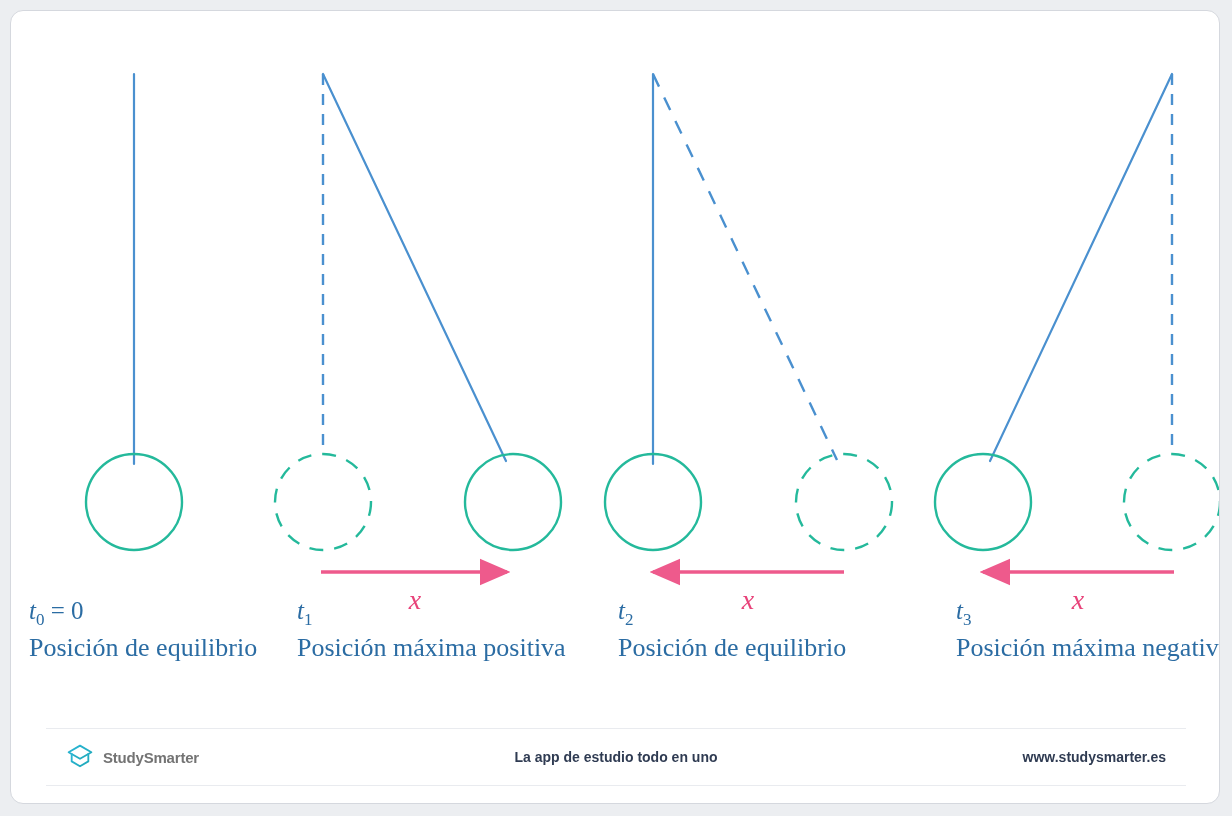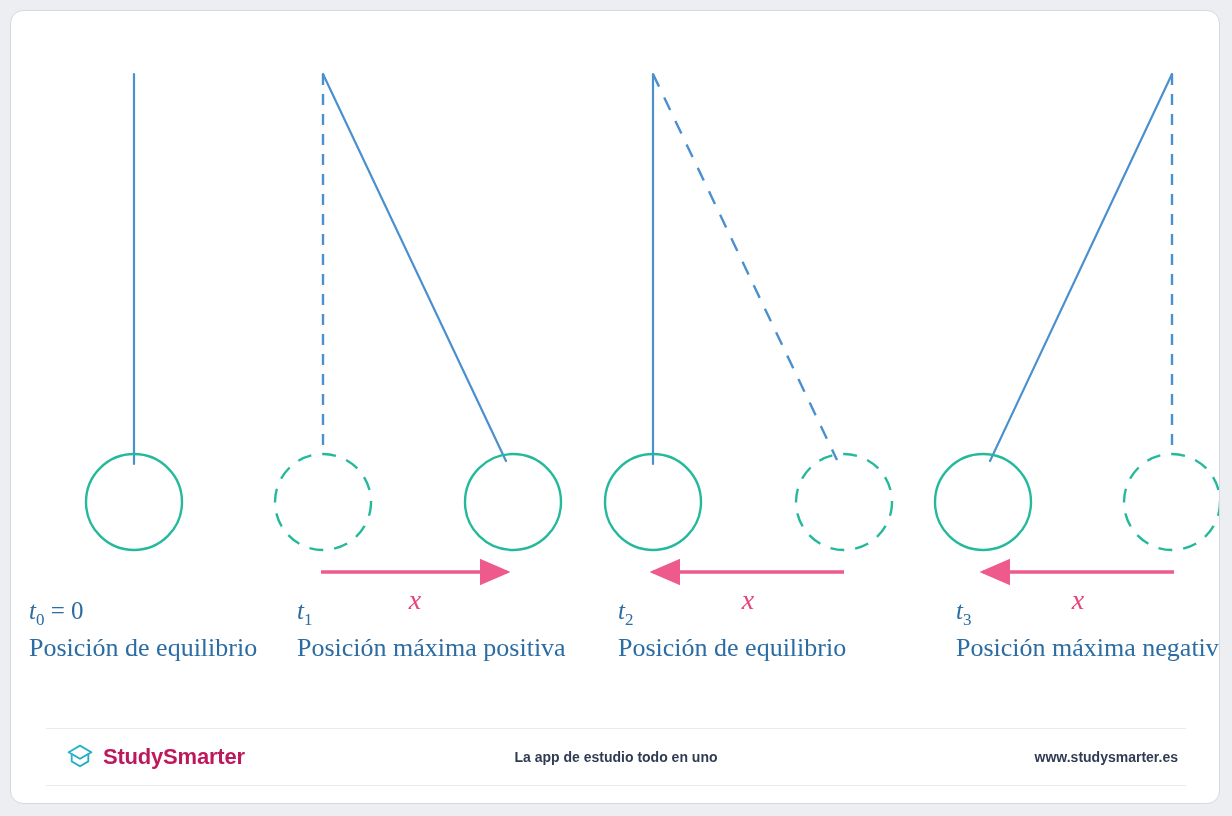--- a/index.html
+++ b/index.html
@@ -82,39 +82,39 @@
     position: absolute;
     left: 20px;
     top: 50%;
     transform: translateY(-50%);
     display: flex;
     align-items: center;
     gap: 9px;
   }
   #logo-text {
     font-family: "Liberation Sans", sans-serif;
-    font-size: 22px;
+    font-size: 15px;
     font-weight: bold;
-    color: #be185d;
+    color: #737373;
     letter-spacing: -0.2px;
   }
   #footer-tagline {
     position: absolute;
     left: 50%;
     top: 50%;
     transform: translate(-50%, -50%);
     font-family: Liberation Sans, sans-serif;
     font-size: 14px;
     font-weight: bold;
     color: #2f3b52;
     white-space: nowrap;
   }
   #footer-url {
     position: absolute;
-    right: 8px;
+    right: 20px;
     top: 50%;
     transform: translateY(-50%);
     font-family: "Liberation Sans", sans-serif;
     font-size: 14px;
     font-weight: bold;
     color: #2f3b52;
     white-space: nowrap;
   }
 </style>
 </head>

